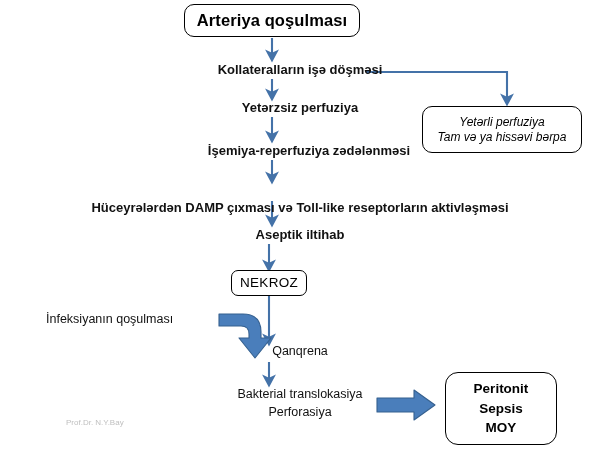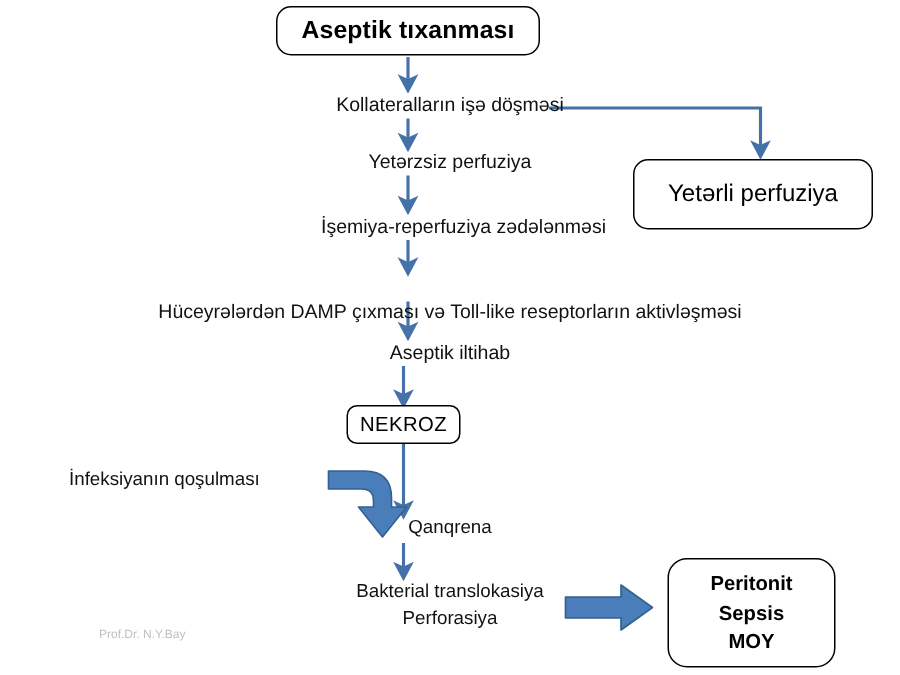--- a/index.html
+++ b/index.html
@@ -2,31 +2,31 @@
 <html><head>
 <meta charset="utf-8">
 <style>
   html,body{margin:0;padding:0;}
   body{
     width:600px;height:450px;background:#ffffff;position:relative;overflow:hidden;
     font-family:"Liberation Sans","DejaVu Sans",sans-serif;color:#000;
   }
   #flow-svg{position:absolute;left:0;top:0;width:600px;height:450px;}
   .node{position:absolute;text-align:center;line-height:1.22;}
-  .plain-bold{font-weight:normal;font-size:13px;color:#111;white-space:nowrap;}
+  .plain-bold{font-weight:bold;font-size:13px;color:#111;white-space:nowrap;}
   .plain-reg{font-weight:normal;font-size:12.5px;color:#111;white-space:nowrap;text-align:center;}
   .boxed{
     border:1.4px solid #000;border-radius:9px;background:#fff;
     display:flex;flex-direction:column;align-items:center;justify-content:center;
     box-sizing:border-box;
   }
   #title-box{left:184px;top:4px;width:176px;height:33px;border-radius:10px;}
   #title-box .t{font-weight:bold;font-size:16.5px;letter-spacing:.1px;white-space:nowrap;}
   #perfusion-box{left:422px;top:106px;width:160px;height:47px;border-radius:10px;}
-  #perfusion-box .t{font-weight:normal;font-size:16px;white-space:nowrap;}
+  #perfusion-box .t{font-weight:normal;font-size:12px;white-space:nowrap;font-style:italic;}
   #nekroz-box{left:231px;top:270px;width:76px;height:26px;border-radius:7px;}
   #nekroz-box .t{font-weight:normal;font-size:13.5px;letter-spacing:.3px;white-space:nowrap;}
   #outcome-box{left:445px;top:372px;width:112px;height:73px;border-radius:13px;}
   #outcome-box .t{font-weight:bold;font-size:13.5px;white-space:nowrap;line-height:1.45;}
   #n-kollateral{left:0;right:0;top:62px;}
   #n-yetersiz{left:0;right:0;top:100px;}
   #n-isemiya{left:0;right:0;top:143px;margin-left:18px;}
   #n-damp{left:0;right:0;top:200px;}
   #n-aseptik{left:0;right:0;top:227px;}
   #n-infeksiya{left:46px;top:312px;text-align:right;}
@@ -60,21 +60,21 @@
 
   <path d="M366,72 L507,72 L507,100" stroke="#4472a8" stroke-width="2.1" fill="none" marker-end="url(#ah)"></path>
 
   <path d="M219,314 L243,314 Q261,314 261,332 L261,338 L271,338 L255,358 L239,338 L249,338 L249,334
            Q249,326 241,326 L219,326 Z" fill="#4a7ebb" stroke="#35608f" stroke-width="1.1" stroke-linejoin="round"></path>
 
   <path d="M377,398 L414,398 L414,390 L435,405 L414,420 L414,412 L377,412 Z" fill="#4a7ebb" stroke="#35608f" stroke-width="1.1" stroke-linejoin="round"></path>
 </svg>
 
 <div class="node boxed" id="title-box">
-  <span class="t">Aseptik tıxanması</span>
+  <span class="t">Arteriya qoşulması</span>
 </div>
 
 <div class="node plain-bold" id="n-kollateral">
   <span>Kollateralların işə döşməsi</span>
 </div>
 
 <div class="node plain-bold" id="n-yetersiz">
   <span>Yetərzsiz perfuziya</span>
 </div>
 
@@ -85,20 +85,21 @@
 <div class="node plain-bold" id="n-damp">
   <span>Hüceyrələrdən  DAMP çıxması və Toll-like reseptorların aktivləşməsi</span>
 </div>
 
 <div class="node plain-bold" id="n-aseptik">
   <span>Aseptik iltihab</span>
 </div>
 
 <div class="node boxed" id="perfusion-box">
   <span class="t">Yetərli perfuziya</span>
+  <span class="t">Tam və ya hissəvi bərpa</span>
 </div>
 
 <div class="node boxed" id="nekroz-box">
   <span class="t">NEKROZ</span>
 </div>
 
 <div class="node plain-reg" id="n-infeksiya">
   <span>İnfeksiyanın qoşulması</span>
 </div>
 

